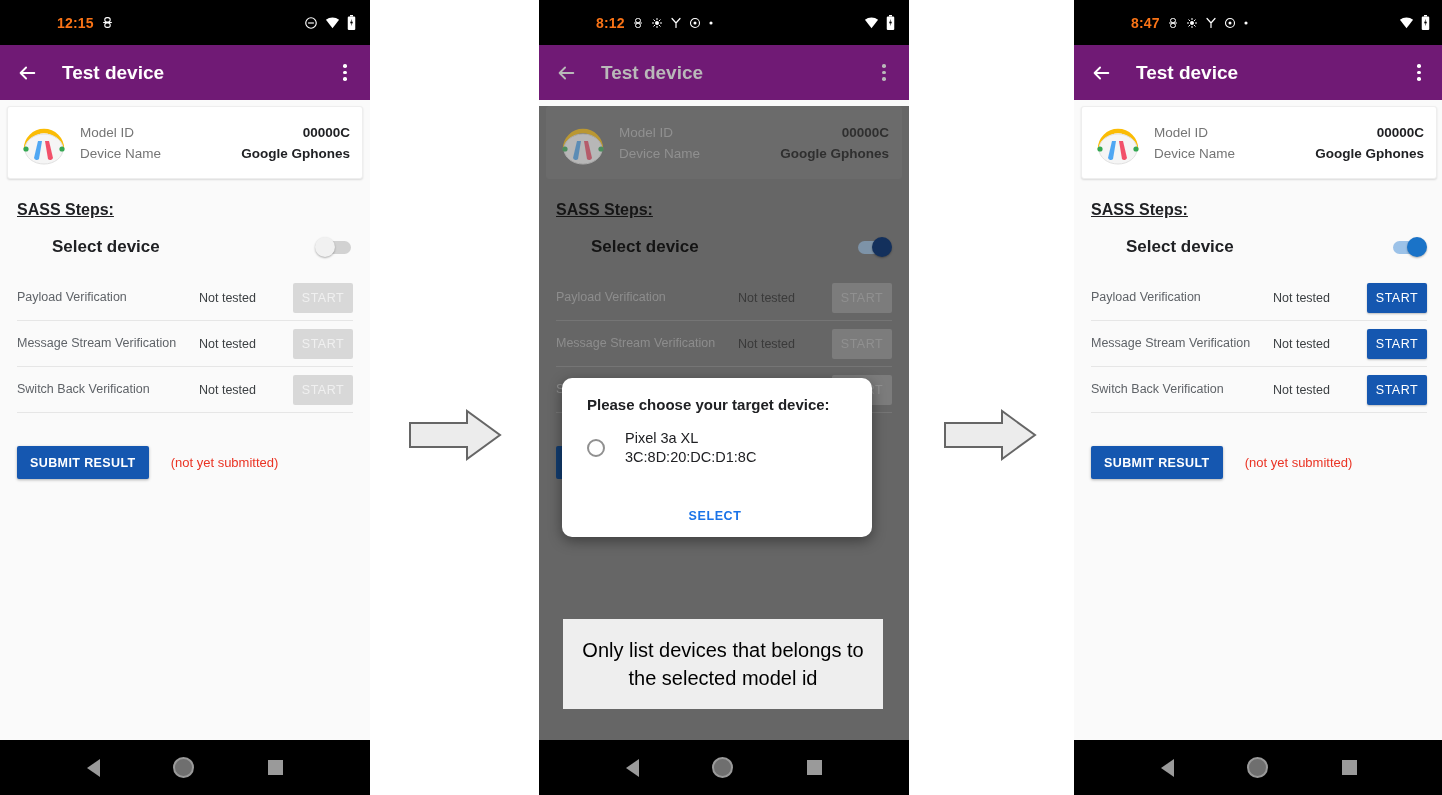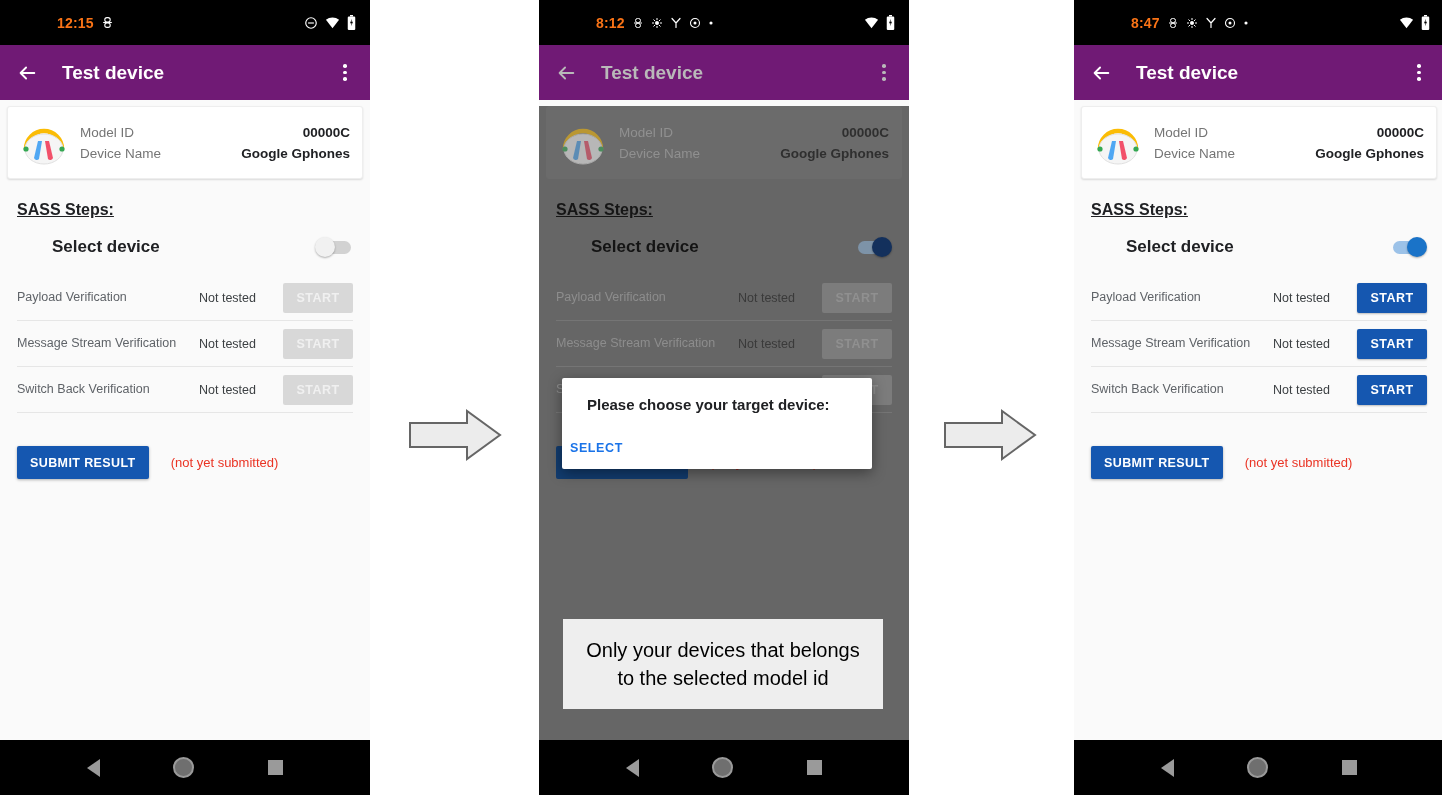--- a/index.html
+++ b/index.html
@@ -203,26 +203,26 @@
     color: #5f6368;
     line-height: 1.25;
   }
   .testrow .status {
     width: 82px;
     font-size: 12.5px;
     color: #3c4043;
   }
   .testrow .btnwrap { width: 72px; display: flex; justify-content: flex-end; }
   .startbtn {
-    width: 70px;
+    width: 60px;
     height: 30px;
     border: none;
     border-radius: 2px;
     font-size: 12.5px;
-    font-weight: bold;
+    font-weight: normal;
     letter-spacing: 0.5px;
     font-family: "Liberation Sans", sans-serif;
     cursor: pointer;
   }
   .startbtn.disabled {
     background: #d8d8d8;
     color: #f0f0f0;
     cursor: default;
   }
   .startbtn.enabled {
@@ -310,21 +310,21 @@
   .dim .submit-note { color: #8e2820; }
   .dim .hp-svg { opacity: 0.55; }
 
   
   .dialog {
     position: absolute;
     left: 23px;
     top: 272px;
     width: 310px;
     background: #ffffff;
-    border-radius: 2px;
+    border-radius: 10px;
     box-shadow: 0 4px 14px rgba(0,0,0,0.4);
     padding: 18px 0 8px 0;
     box-sizing: border-box;
   }
   .dialog .dlg-title {
     font-size: 15px;
     font-weight: bold;
     color: #202124;
     margin: 0 0 0 25px;
   }
@@ -348,22 +348,22 @@
     color: #202124;
     line-height: 1.3;
   }
   .dlg-option .dev-mac {
     font-size: 14.5px;
     color: #202124;
     line-height: 1.3;
   }
   .dlg-actions {
     display: flex;
-    justify-content: flex-start;
-    margin-top: 22px;
+    justify-content: center;
+    margin-top: 36px;
     padding-right: 4px;
   }
   .dlg-btn {
     background: none;
     border: none;
     color: #1a73e8;
     font-size: 12.5px;
     font-weight: bold;
     letter-spacing: 0.6px;
     font-family: "Liberation Sans", sans-serif;
@@ -633,26 +633,33 @@
         </div>
       </div>
 
       <div class="submitrow">
         <button class="submitbtn">SUBMIT RESULT</button>
         <span class="submit-note">(not yet submitted)</span>
       </div>
 
       <div class="dialog">
         <div class="dlg-title">Please choose your target device:</div>
+        <div class="dlg-option">
+          <span class="radio"></span>
+          <span class="texts">
+            <div class="dev-name">Pixel 3a XL</div>
+            <div class="dev-mac">3C:8D:20:DC:D1:8C</div>
+          </span>
+        </div>
         <div class="dlg-actions">
           <button class="dlg-btn">SELECT</button>
         </div>
       </div>
 
-      <div class="callout">Only your devices that belongs to the selected model id</div>
+      <div class="callout">Only list devices that belongs to the selected model id</div>
     </div>
 
     <div class="navbar">
       <div class="nav-back"></div>
       <div class="nav-home"></div>
       <div class="nav-recent"></div>
     </div>
   </div>
 
   <svg class="arrow" id="arrow2" viewBox="0 0 100 60">

